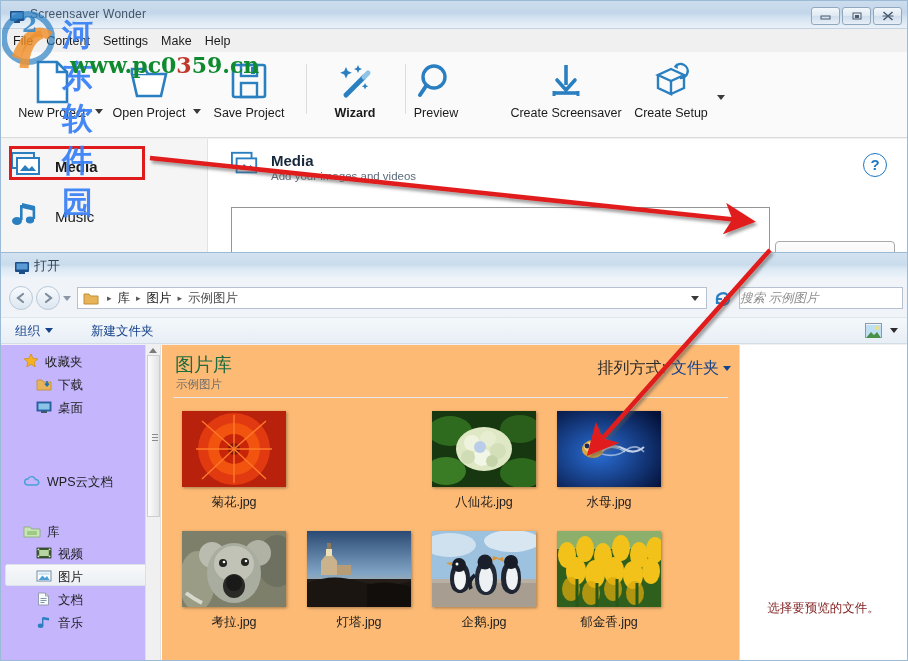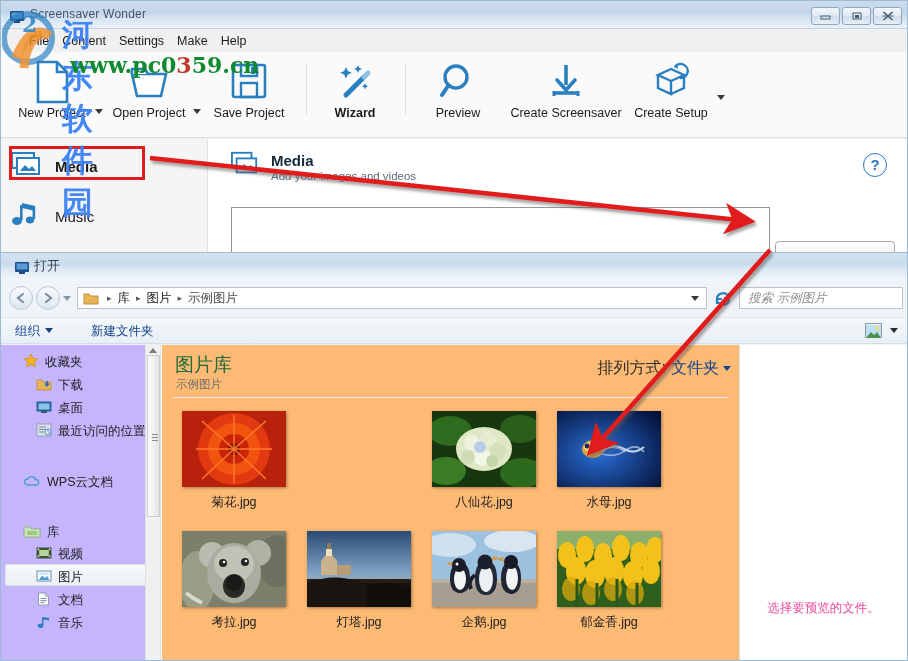--- a/index.html
+++ b/index.html
@@ -38,21 +38,21 @@
     border-radius: 3px;
     background: linear-gradient(to bottom, #f3f7fb 0%, #dfe9f3 48%, #cfdded 52%, #e7eff7 100%);
     position: relative;
   }
   .wc svg { position: absolute; left: 50%; top: 50%; transform: translate(-50%,-50%); }
 
   
   .menubar {
     position: absolute; left: 0; top: 29px; right: 0; height: 22px;
     background: #f0f0f0;
-    display: flex; align-items: center; padding-left: 7px; margin-left: 16px;
+    display: flex; align-items: center; padding-left: 7px;
   }
   .menubar span {
     font-size: 12.5px; color: #1b1b1b; padding: 2px 8px 2px 5px;
   }
 
   
   .toolbar {
     position: absolute; left: 0; top: 51px; right: 0; height: 86px;
     background: #fafafa;
     border-bottom: 1px solid #dcdcdc;
@@ -155,21 +155,21 @@
   .folder-ico { width: 16px; height: 14px; margin-right: 2px; }
   .crumb-caret {
     position: absolute; right: 7px; top: 8px; width: 0; height: 0;
     border-left: 4px solid transparent; border-right: 4px solid transparent;
     border-top: 5px solid #3a3a3a;
   }
   .refreshbtn { position: absolute; left: 712px; top: 10px; width: 20px; height: 18px; }
   .searchbox {
     position: absolute; left: 738px; top: 8px; right: 4px; height: 22px;
     background: #fff; border: 1px solid #b6c2cf;
-    display: flex; align-items: center; padding-left: 8px;
+    display: flex; align-items: center; 
   }
   .searchbox span { font-size: 12.5px; color: #8d8d8d; font-style: italic; }
 
   .dlg-cmdbar {
     position: absolute; left: 0; top: 64px; right: 0; height: 27px;
     background: linear-gradient(to bottom, #f4f8fb 0%, #e7eef5 100%);
     border-top: 1px solid #dfe6ed; border-bottom: 1px solid #d4dde6;
   }
   .cmd { position: absolute; top: 5px; font-size: 12.5px; color: #15428b; }
   .cmd .cr {
@@ -238,21 +238,21 @@
   }
   .thumb-wrap svg { display: block; width: 104px; height: 76px; }
   .fname {
     text-align: center; font-size: 12.5px; color: #1b1b1b;
     margin-top: 7px; white-space: nowrap;
   }
 
   .preview { position: absolute; right: 0; top: 0; width: 168px; bottom: 0; background: #fff; border-left: 1px solid #e0e0e0; }
   .preview span {
     position: absolute; left: 0; right: 0; top: 255px; text-align: center;
-    font-size: 12.5px; color: #ec4899;
+    font-size: 12.5px; color: #7f1d1d;
   }
 
   
   .wm { position: absolute; left: 0; top: 0; pointer-events: none; }
   .wm-logo { position: absolute; left: 2px; top: 8px; width: 74px; height: 66px; opacity: .92; }
   .wm-cn {
     position: absolute; left: 62px; top: 14px;
     font-family: "DejaVu Serif", "Liberation Serif", serif;
     font-size: 31px; font-weight: bold; color: #3b82f6;
     letter-spacing: 1px; opacity: .95;
@@ -358,21 +358,21 @@
               <path d="M12 6 l1.8 4 4 1.8 -4 1.8 -1.8 4 -1.8-4 -4-1.8 4-1.8Z" fill="#2a7fc1"></path>
               <path d="M24 4 l1.2 2.8 2.8 1.2 -2.8 1.2 -1.2 2.8 -1.2-2.8 -2.8-1.2 2.8-1.2Z" fill="#2a7fc1"></path>
               <path d="M31 22 l1 2.2 2.2 1 -2.2 1 -1 2.2 -1-2.2 -2.2-1 2.2-1Z" fill="#2a7fc1"></path>
             </svg>
         </div>
         <span class="tb-lbl bold">Wizard</span>
       </div>
 
       <div class="tb-sep" style="left:404px;"></div>
 
-      <div class="tb-item" style="left:418px;width:78px;">
+      <div class="tb-item" style="left:396px;width:78px;">
         <div class="tb-ico">
           <svg width="40" height="42" viewBox="0 0 40 42">
               <circle cx="18" cy="16" r="11" fill="none" stroke="#2a7fc1" stroke-width="3.4"></circle>
               <path d="M10 25 L4 34" stroke="#2a7fc1" stroke-width="4" stroke-linecap="round"></path>
             </svg>
         </div>
         <span class="tb-lbl">Preview</span>
       </div>
 
       <div class="tb-item" style="left:630px;width:80px;">
@@ -563,31 +563,20 @@
           <span>
             <svg width="16" height="14" viewBox="0 0 16 14">
                 <rect x="1" y="2" width="14" height="9" fill="#2a6fae" stroke="#1c4e8a" stroke-width=".8"></rect>
                 <rect x="2.5" y="3.5" width="11" height="6" fill="#8ec3e8"></rect>
                 <rect x="5" y="11" width="6" height="2" fill="#43566b"></rect>
               </svg>
           </span>
           <span>桌面</span>
         </div>
 
-        <div class="tnode" style="left:35px; top:75px;">
-          <span>
-            <svg width="16" height="14" viewBox="0 0 16 14">
-                <rect x="1" y="1" width="14" height="12" fill="#d9e3ee" stroke="#8796a8" stroke-width=".8"></rect>
-                <path d="M3 4 h7 M3 6.5 h7 M3 9 h5" stroke="#7d8b9b" stroke-width="1"></path>
-                <circle cx="12" cy="9" r="3" fill="#e9f2fa" stroke="#4a7fae" stroke-width=".9"></circle>
-                <path d="M12 7 v2 l1.6 1" stroke="#4a7fae" stroke-width=".9" fill="none"></path>
-              </svg>
-          </span>
-          <span>最近访问的位置</span>
-        </div>
 
         <div class="tnode" style="left:22px; top:126px;">
           <span>
             <svg width="18" height="14" viewBox="0 0 18 14">
                 <path d="M4.5 11 a3 3 0 0 1 .4 -6 a4 4 0 0 1 7.5 .6 a2.7 2.7 0 0 1 1.1 5.4 Z" fill="none" stroke="#4a9fd8" stroke-width="1.4"></path>
               </svg>
           </span>
           <span>WPS云文档</span>
         </div>
 

